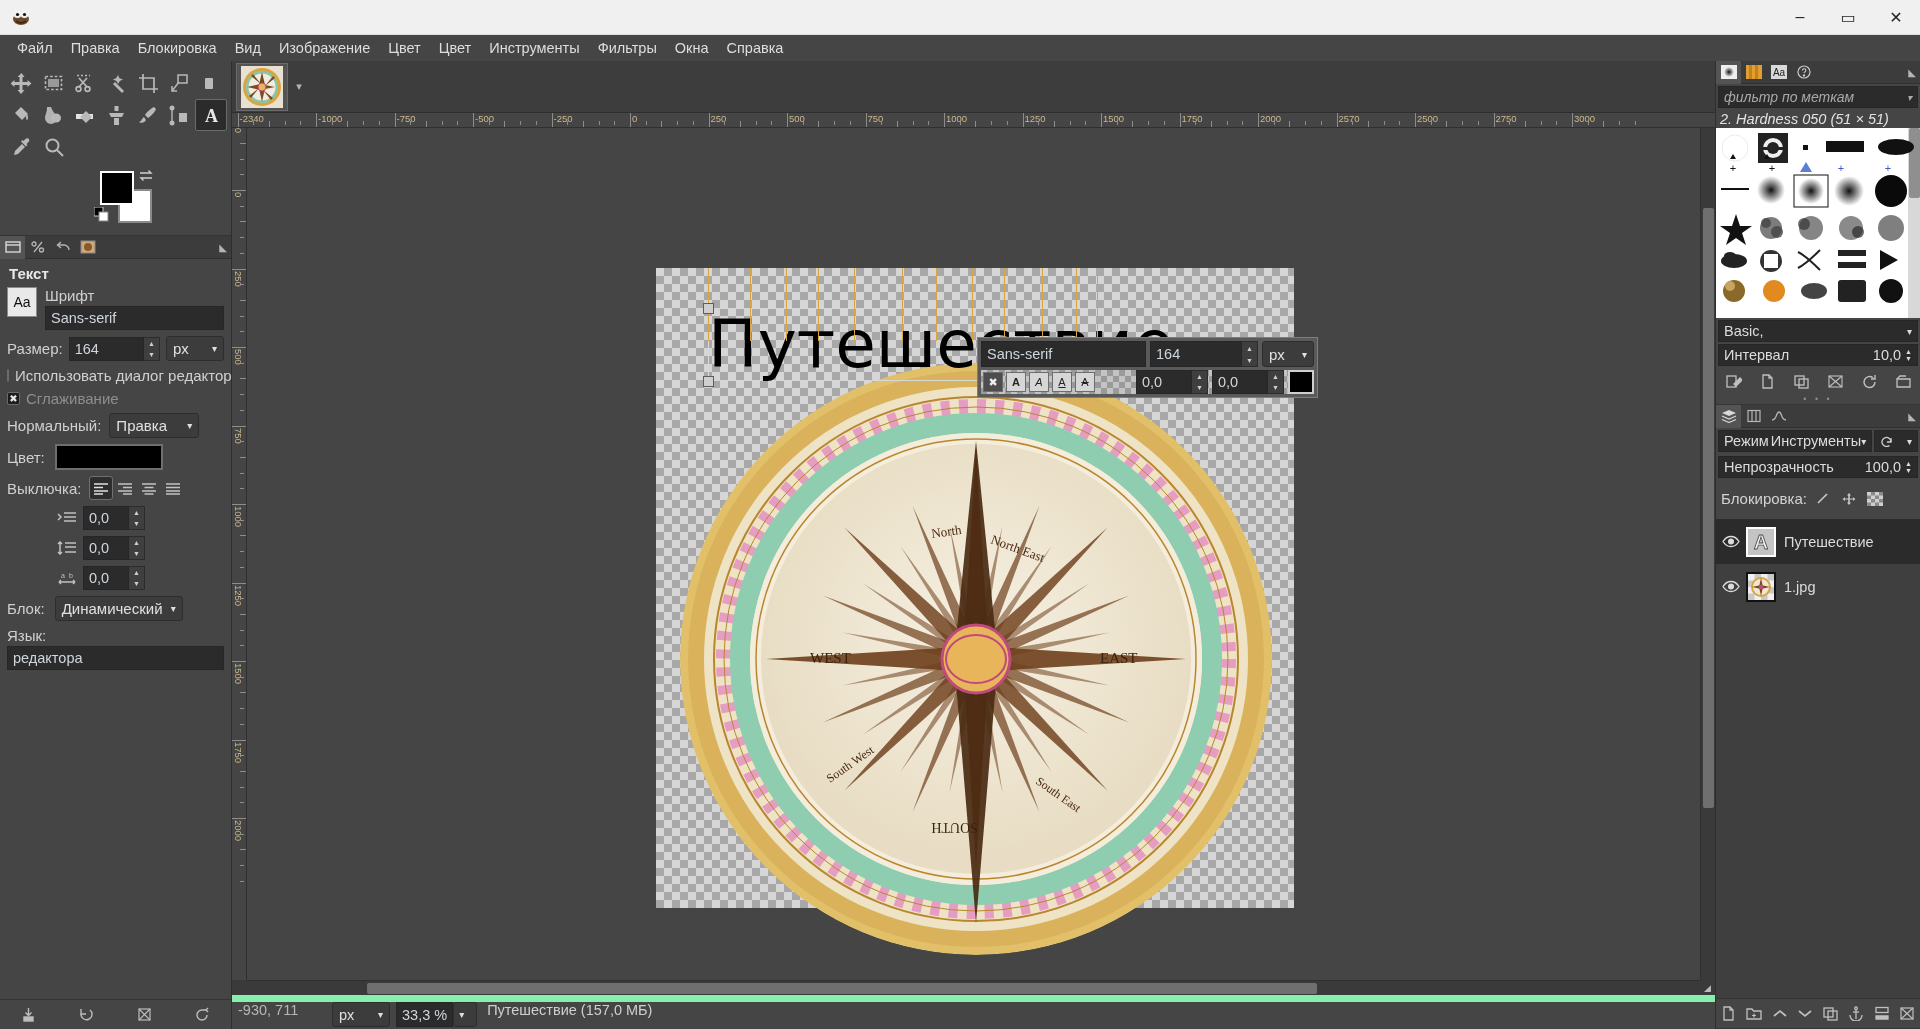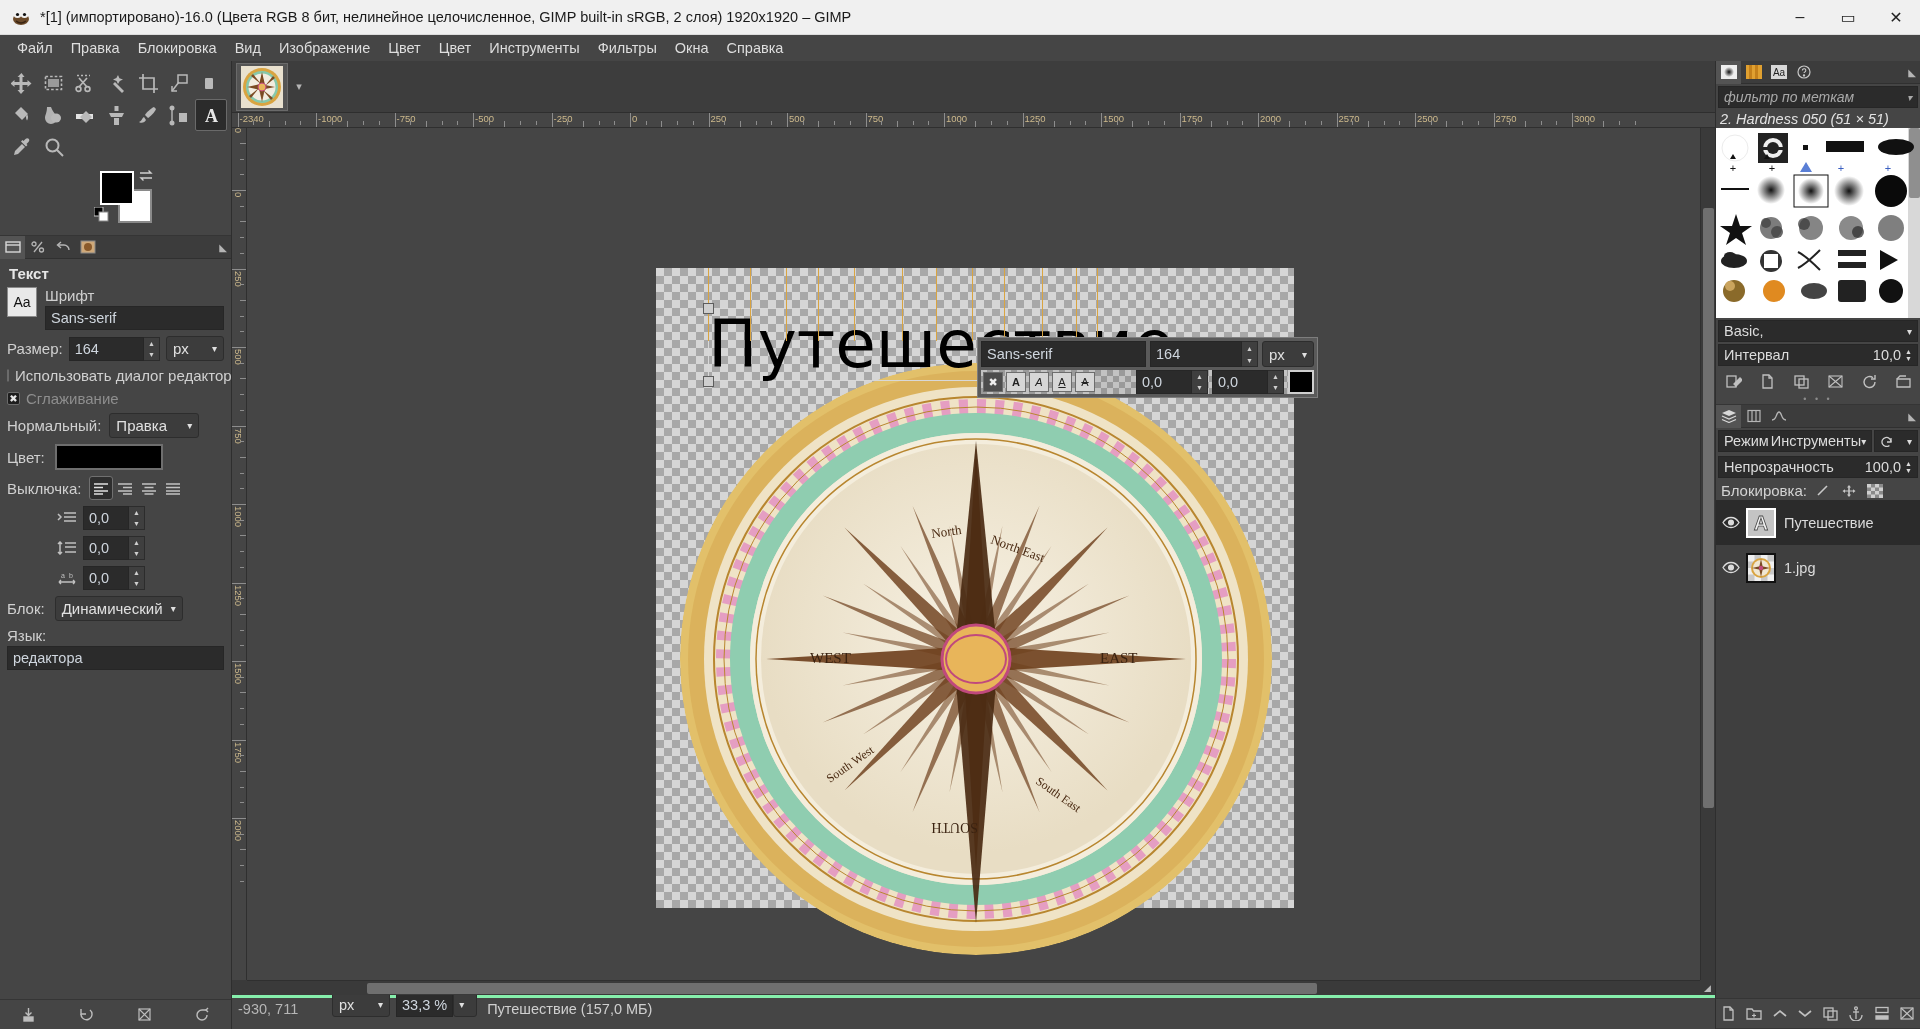--- a/index.html
+++ b/index.html
@@ -88,22 +88,22 @@
   #rulerrow { flex:1; display:flex; min-height:0;}
   #leftruler { width:15px; background:#454545; position:relative; overflow:hidden; border-right:1px solid #2f2f2f;}
   #canvas { flex:1; background:#454545; position:relative; overflow:hidden; }
   .tick { position:absolute; top:0; width:1px; background:#8d8d8d; }
   .tlabel { position:absolute; top:0px; font-size:9.5px; color:#cdb98c; white-space:nowrap;}
   .vlabel { position:absolute; left:1px; font-size:9.5px; color:#cdb98c; writing-mode:vertical-rl; }
   #vscroll { width:15px; background:#3a3a3a; border-left:1px solid #2f2f2f; position:relative;}
   #hscrollrow { height:15px; display:flex; }
   #hscroll { flex:1; background:#3a3a3a; position:relative; border-top:1px solid #2f2f2f;}
   .sthumb { position:absolute; background:#6f6f6f; border-radius:2px;}
-  #statusbar { height:34px; background:#454545; display:flex; align-items:flex-end; padding:12px 6px;
-               border-top:3px solid #86efac; font-size:14.5px; color:#cfcfcf;}
+  #statusbar { height:34px; background:#454545; display:flex; align-items:flex-start; padding:0 6px;
+               border-top:7px solid #86efac; font-size:14.5px; color:#cfcfcf;}
   
   #imgbox {
     position:absolute; left:409px; top:140px; width:638px; height:640px;
     background-image:
       linear-gradient(45deg,#a8a8a8 25%,transparent 25%,transparent 75%,#a8a8a8 75%),
       linear-gradient(45deg,#a8a8a8 25%,transparent 25%,transparent 75%,#a8a8a8 75%);
     background-size:16px 16px; background-position:0 0, 8px 8px; background-color:#d6d6d6;
   }
   #compass { position:absolute; left:24px; top:95px; width:592px; height:592px; border-radius:50%; overflow:hidden;}
   #textbox { position:absolute; left:52px; top:40px; width:390px; height:73px; border:1px solid #d8d8d8;}
@@ -151,21 +151,20 @@
   <span class="wimg">
     <svg width="20" height="20" viewBox="0 0 20 20">
       <ellipse cx="10" cy="12" rx="8" ry="6" fill="#6b4a2a"></ellipse>
       <circle cx="6.5" cy="7" r="4" fill="#f2f2f2"></circle>
         <circle cx="13.5" cy="7" r="4" fill="#f2f2f2"></circle>
       <circle cx="6.5" cy="7.5" r="1.6" fill="#111"></circle>
         <circle cx="13.5" cy="7.5" r="1.6" fill="#111"></circle>
       <path d="M5 14 q5 4 10 0" stroke="#3a2412" stroke-width="1.4" fill="none"></path>
     </svg>
   </span>
-  <span class="ttext">*[1] (импортировано)-16.0 (Цвета RGB 8 бит, нелинейное целочисленное, GIMP built-in sRGB, 2 слоя) 1920x1920 – GIMP</span>
   <div id="winbtns">
     <div>–</div>
     <div>▭</div>
     <div class="close">✕</div>
   </div>
 </div>
 
 <div id="menubar">
   <span>Файл</span>
   <span>Правка</span>
@@ -1124,21 +1123,21 @@
         <span>Непрозрачность</span>
         <span style="display:flex; align-items:center;">
           <span>100,0</span>
           <span style="display:inline-flex; flex-direction:column; font-size:7px; margin-left:4px; line-height:7px;">
               <i style="font-style:normal;">▲</i>
               <i style="font-style:normal;">▼</i>
             </span>
         </span>
       </div>
 
-      <div style="display:flex; align-items:center; padding:2px 5px 1px 5px;">
+      <div style="display:flex; align-items:center; padding:2px 5px 12px 5px;margin-top:8px;">
         <span>Блокировка:</span>
         <span style="margin-left:8px;">
           <svg width="16" height="14" viewBox="0 0 16 14" stroke="#c8c8c8" stroke-width="1.6">
               <path d="M3 11L12 2"></path>
             </svg>
           </span>
         <span style="margin-left:10px;">
           <svg width="16" height="14" viewBox="0 0 16 14" fill="#c8c8c8">
               <path d="M8 1l2 2.5H8.8v3H12V5.3L14.5 7 12 9v-1.5H8.8v3H10L8 13l-2-2.5h1.2v-3H4V9L1.5 7 4 5.3v1.2h3.2v-3H6z"></path>
             </svg>

